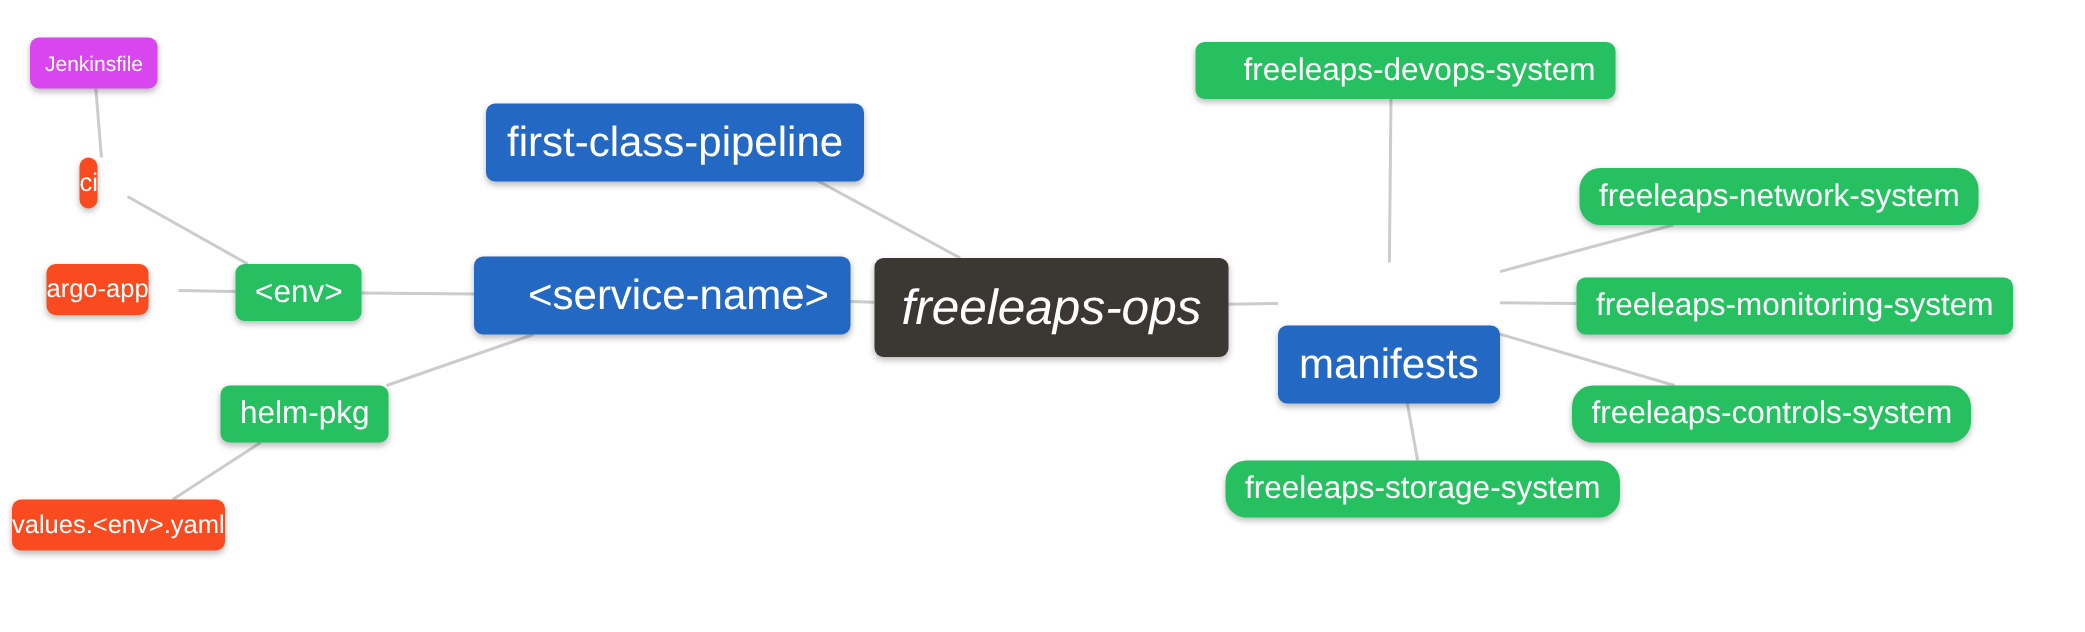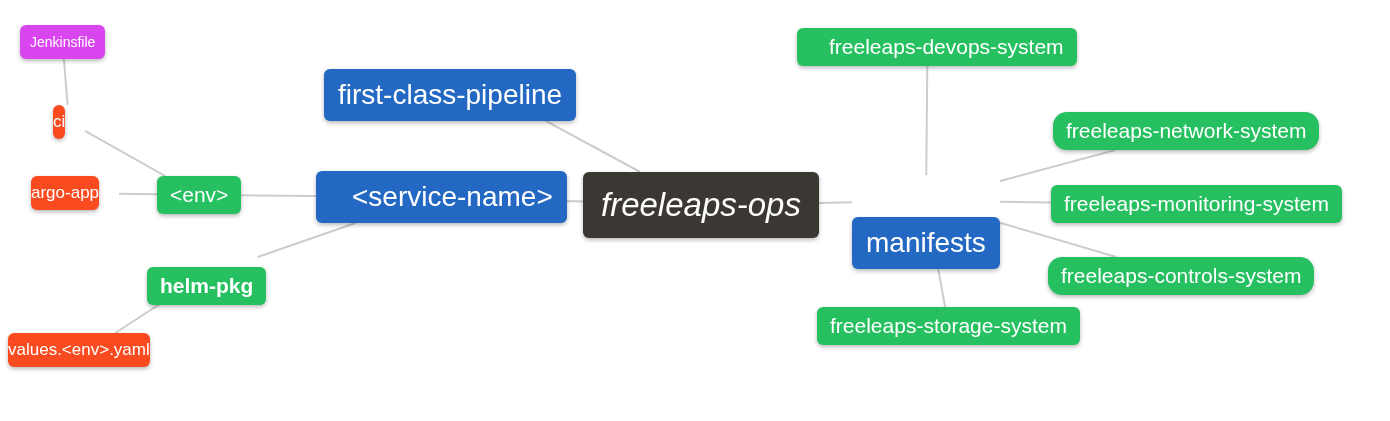--- a/index.html
+++ b/index.html
@@ -64,33 +64,33 @@
   <div class="node lvl1" style="left:583px; top:172px;font-style:italic;">freeleaps-ops</div>
 
   <div class="node lvl2" style="left:324px; top:37px;margin-top:32px;">first-class-pipeline</div>
 
   <div class="node lvl2" style="left:316px; top:171px;padding-left:36px;">&lt;service-name&gt;</div>
 
   <div class="node lvl2" style="left:852px; top:189px;margin-top:28px;">manifests</div>
 
   <div class="node lvl3" style="left:157px; top:176px;">&lt;env&gt;</div>
 
-  <div class="node lvl3" style="left:147px; top:267px;font-weight:bold;">helm-pkg</div>
+  <div class="node lvl3" style="left:147px; top:257px;">helm-pkg</div>
 
   <div class="node lvl4" style="left:53px; top:105px;">ci</div>
 
   <div class="node lvl4" style="left:31px; top:176px;text-align:right;">argo-app</div>
 
   <div class="node lvl5" style="left:20px; top:25px;">Jenkinsfile</div>
 
   <div class="node lvl4" style="left:8px; top:333px;">values.&lt;env&gt;.yaml</div>
 
   <div class="node lvl3" style="left:797px; top:28px;padding-left:32px;">freeleaps-devops-system</div>
 
   <div class="node lvl3" style="left:1053px; top:112px;border-radius:14px;">freeleaps-network-system</div>
 
   <div class="node lvl3" style="left:1051px; top:185px;">freeleaps-monitoring-system</div>
 
   <div class="node lvl3" style="left:1048px; top:257px;border-radius:14px;">freeleaps-controls-system</div>
 
-  <div class="node lvl3" style="left:817px; top:307px;">freeleaps-storage-system</div>
+  <div class="node lvl3" style="left:817px; top:307px;border-radius:14px;">freeleaps-storage-system</div>
 
 </div>
 
 </body></html>

